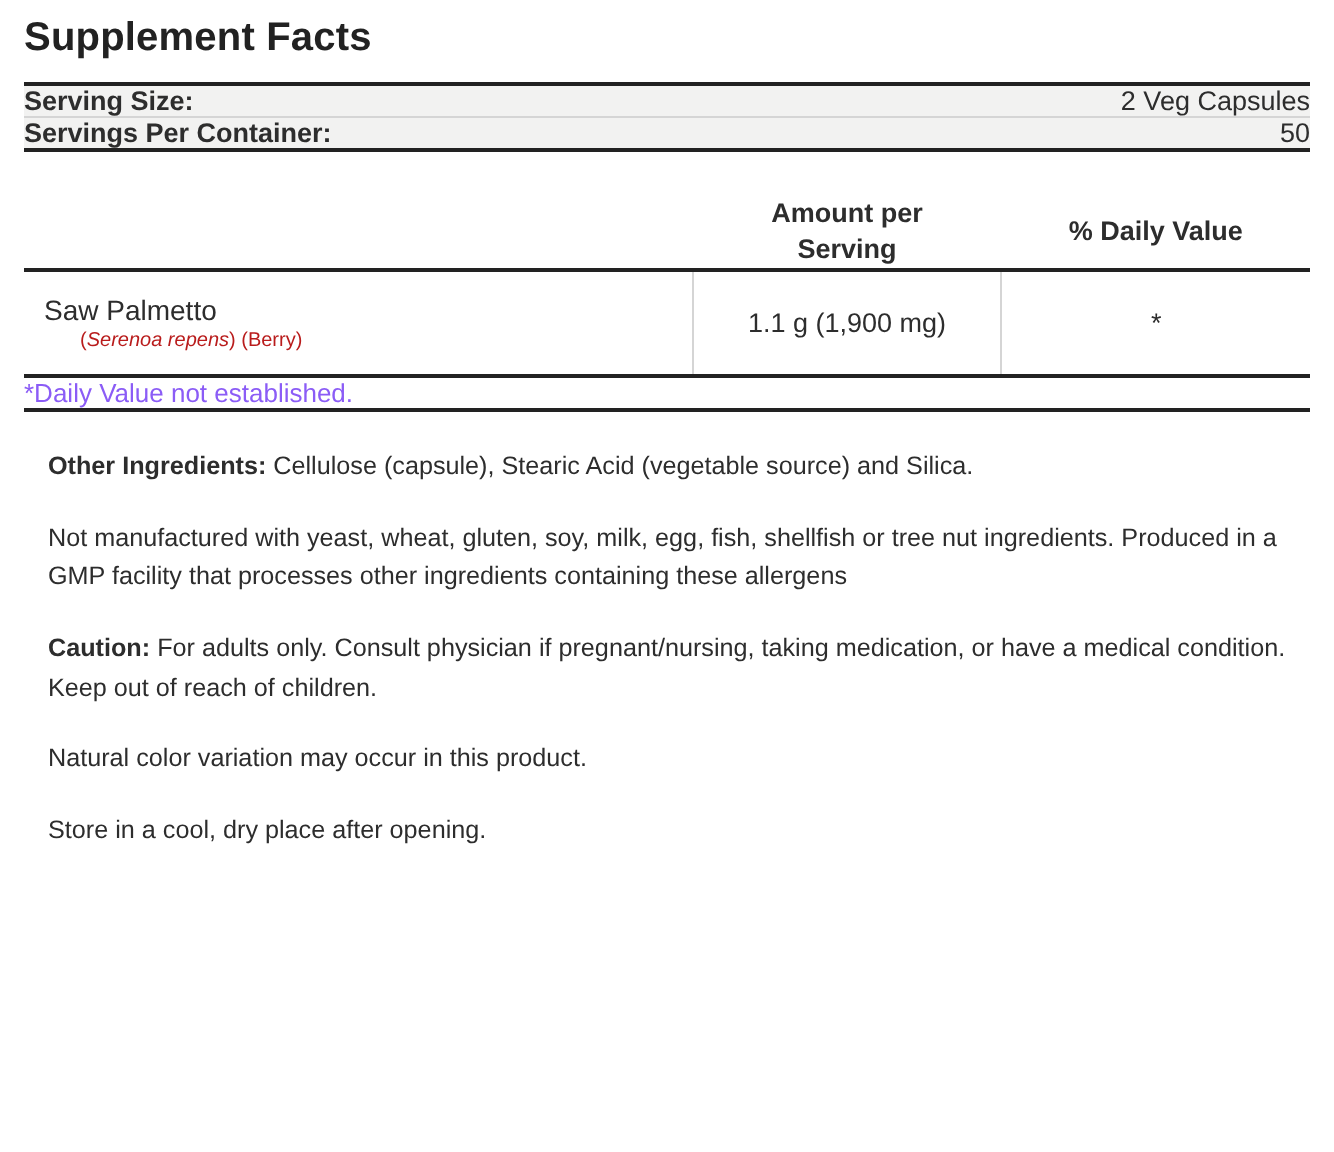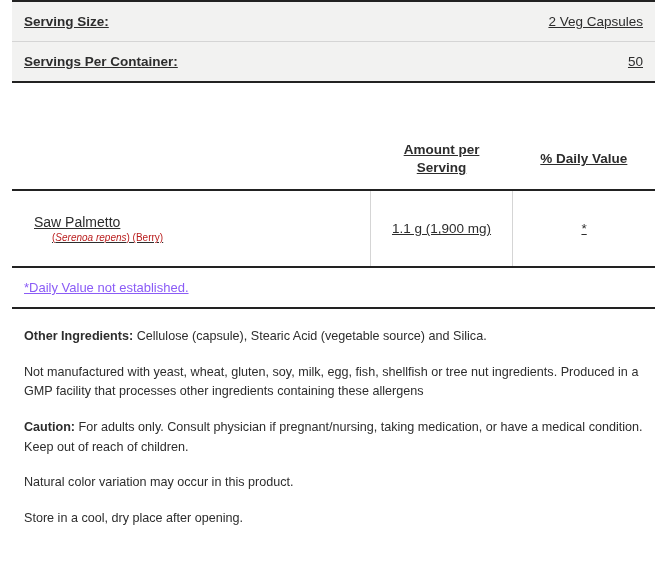--- a/index.html
+++ b/index.html
@@ -25,23 +25,22 @@
     color: #222222;
     margin: 8px 0 10px 0;
     letter-spacing: 0.1px;
   }
   table.facts {
     width: 643px;
     border-collapse: collapse;
     table-layout: fixed;
   }
   table.facts td {
-    padding: 12px;
+    padding: 0;
     vertical-align: middle;
-    text-decoration: underline;
   }
   .rule-top {
     border-top: 2px solid #222222;
   }
   .rule-bottom {
     border-bottom: 2px solid #222222;
   }
   .thinline {
     border-bottom: 1px solid #d5d5d5;
   }
@@ -114,20 +113,21 @@
   }
   .note b {
     font-weight: bold;
   }
 </style>
 </head>
 <body>
 
 <div class="panel">
 
+  <div class="title">Supplement Facts</div>
 
   <table class="facts">
     <tbody>
         <tr class="row-shade rule-top thinline">
       <td class="cell-label" style="width:52%">Serving Size:</td>
       <td class="cell-value" colspan="2">2 Veg Capsules</td>
     </tr>
     <tr class="row-shade rule-bottom">
       <td class="cell-label">Servings Per Container:</td>
       <td class="cell-value" colspan="2">50</td>

